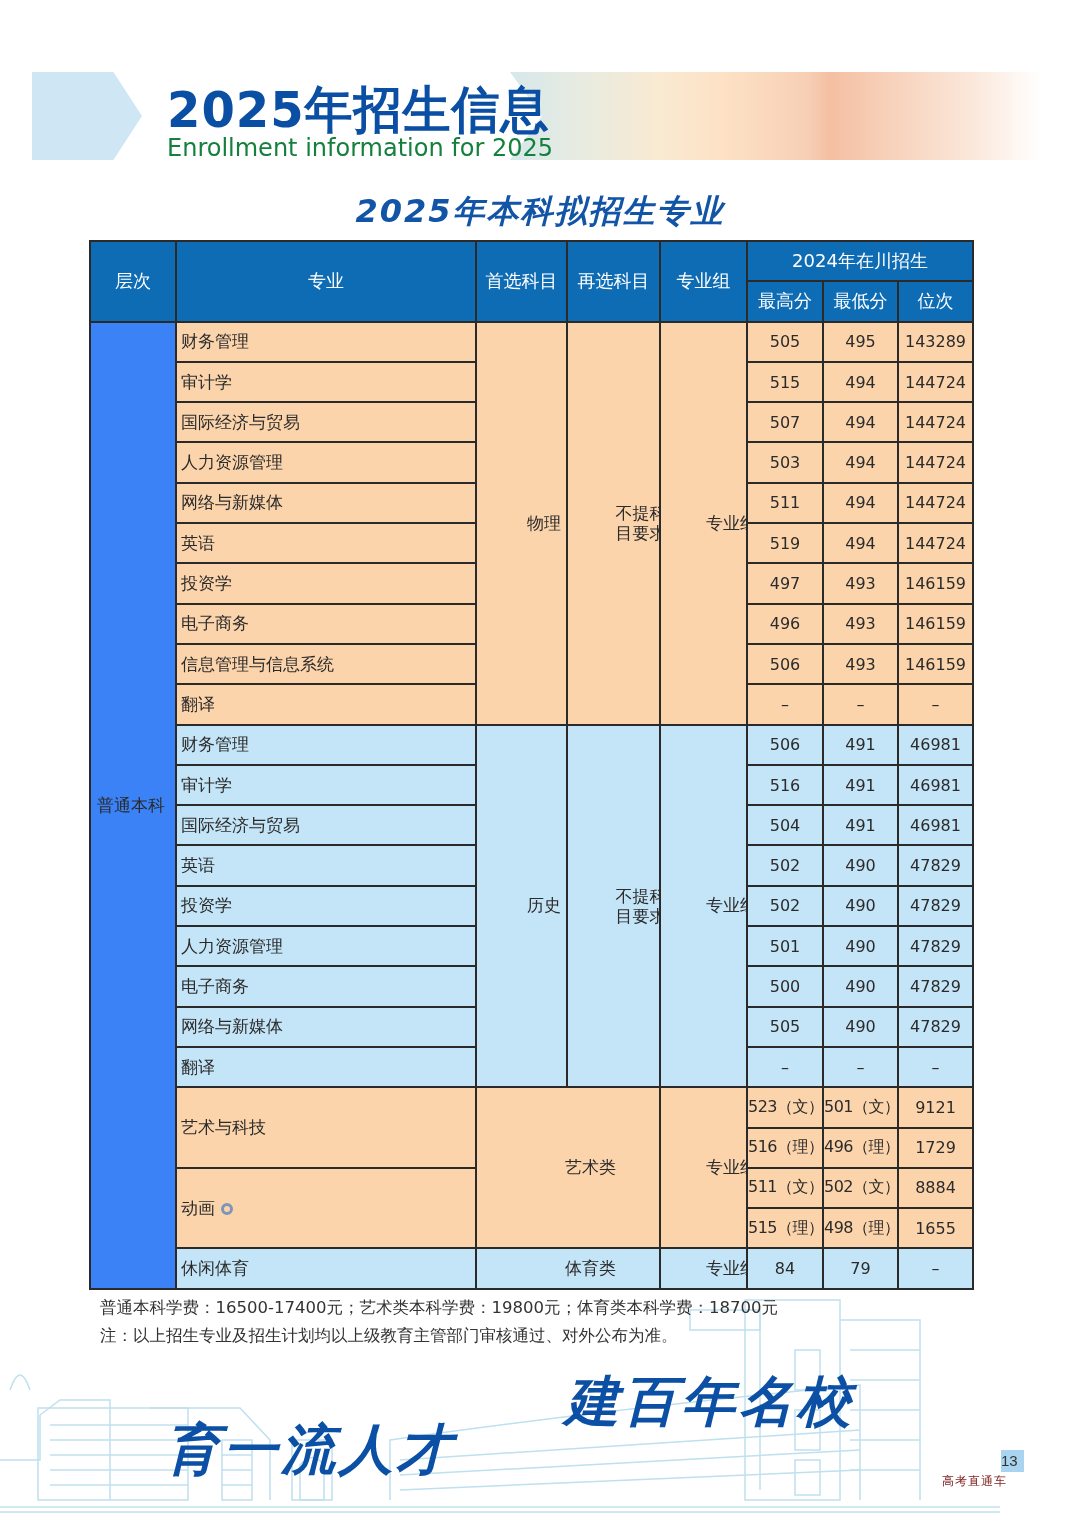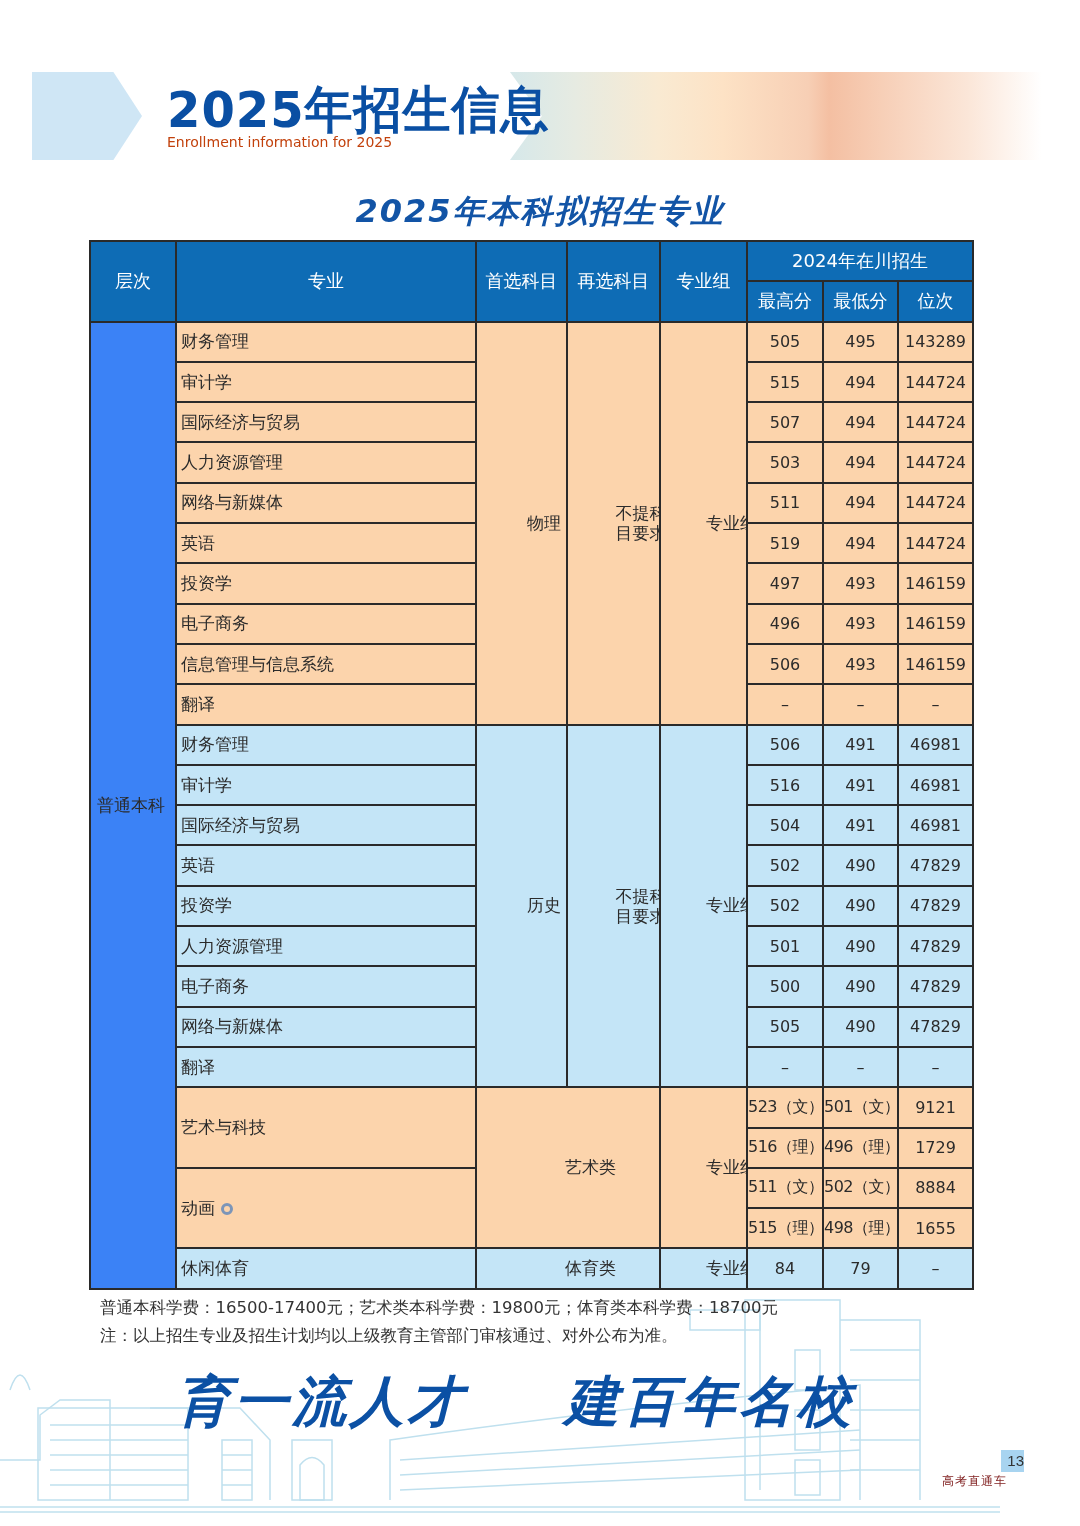--- a/index.html
+++ b/index.html
@@ -8,21 +8,21 @@
 
   
   .banner { position: absolute; left: 32px; top: 72px; width: 1010px; height: 88px; }
   .banner-left { position: absolute; left: 0; top: 0; width: 110px; height: 88px; background: #cfe6f5;
     clip-path: polygon(0 0, 74% 0, 100% 50%, 74% 100%, 0 100%); }
   .banner-right { position: absolute; left: 478px; top: 0; width: 532px; height: 88px;
     background: linear-gradient(90deg, #d6e8ea 0%, #e6ebe2 12%, #f9ead2 28%, #fde2c5 40%, #f7cfb5 56%, #f4bfa2 60%, #f7cfb7 70%, #fbe6d8 86%, #ffffff 100%);
     clip-path: polygon(0 0, 100% 0, 100% 100%, 0 100%, 6% 50%); }
   .banner-title { position: absolute; left: 135px; top: 6px; font-size: 48px; font-weight: 900; color: #0a4fa3;
     letter-spacing: 1px; font-family: "DejaVu Sans", sans-serif; transform: scaleY(1.05); }
-  .banner-sub { position: absolute; left: 135px; top: 62px; font-size: 14px; color: #c2410c; font-family: "DejaVu Sans", sans-serif; text-align: center; }
+  .banner-sub { position: absolute; left: 135px; top: 62px; font-size: 24px; color: #15803d; font-family: "DejaVu Sans", sans-serif; text-align: center; }
 
   .table-title { position: absolute; left: 0; width: 1080px; top: 190px; text-align: center; font-size: 32px; font-weight: 900;
     color: #1254a6; font-style: italic; letter-spacing: 2px; }
 
   
   table.enroll { position: absolute; left: 89px; top: 240px; width: 883px; border-collapse: collapse; table-layout: fixed;
     font-size: 17px; }
   table.enroll td, table.enroll th { border: 2px solid #2a2a2a; height: 40.3px; overflow: hidden; white-space: nowrap; }
   table.enroll th { background: #0e6cb5; color: #ffffff; font-weight: normal; font-size: 18px; }
   .c-level { background: #3b82f6; text-align: left; padding-left: 6px; }
@@ -35,25 +35,25 @@
   .wrap { white-space: normal !important; line-height: 20px; }
   .mark { display: inline-block; width: 12px; height: 12px; border-radius: 50%; border: 3px solid #7c95b8; margin-left: 6px; vertical-align: middle; }
 
   
   .fee { position: absolute; left: 100px; top: 1297px; font-size: 16.5px; color: #333; }
   .note { position: absolute; left: 100px; top: 1325px; font-size: 16.5px; color: #333; }
 
   
   .skyline { position: absolute; left: 0; top: 1290px; width: 1080px; height: 236px; }
   .slogan { position: absolute; top: 1366px; font-size: 54px; font-weight: 900; font-style: italic; color: #0b50a4; letter-spacing: 4px; }
-  .slogan-1 { left: 176px; }
+  .slogan-1 { left: 165px; margin-top: 48px; }
   .slogan-2 { left: 565px; }
 
   .page-num { position: absolute; left: 1001px; top: 1450px; width: 23px; height: 22px; background: #a8d4f0; color: #333;
-    font-size: 15px; text-align: right; line-height: 22px; font-family: "Liberation Sans", sans-serif; }
+    font-size: 15px; text-align: left; line-height: 22px; font-family: "Liberation Sans", sans-serif; }
   .watermark { position: absolute; left: 942px; top: 1473px; font-size: 12px; color: #7f1d1d; letter-spacing: 1px; }
 </style>
 </head>
 <body>
 
 <div class="banner">
   <div class="banner-left"></div>
   <div class="banner-right"></div>
   <div class="banner-title">2025年招生信息</div>
   <div class="banner-sub">Enrollment information for 2025</div>

